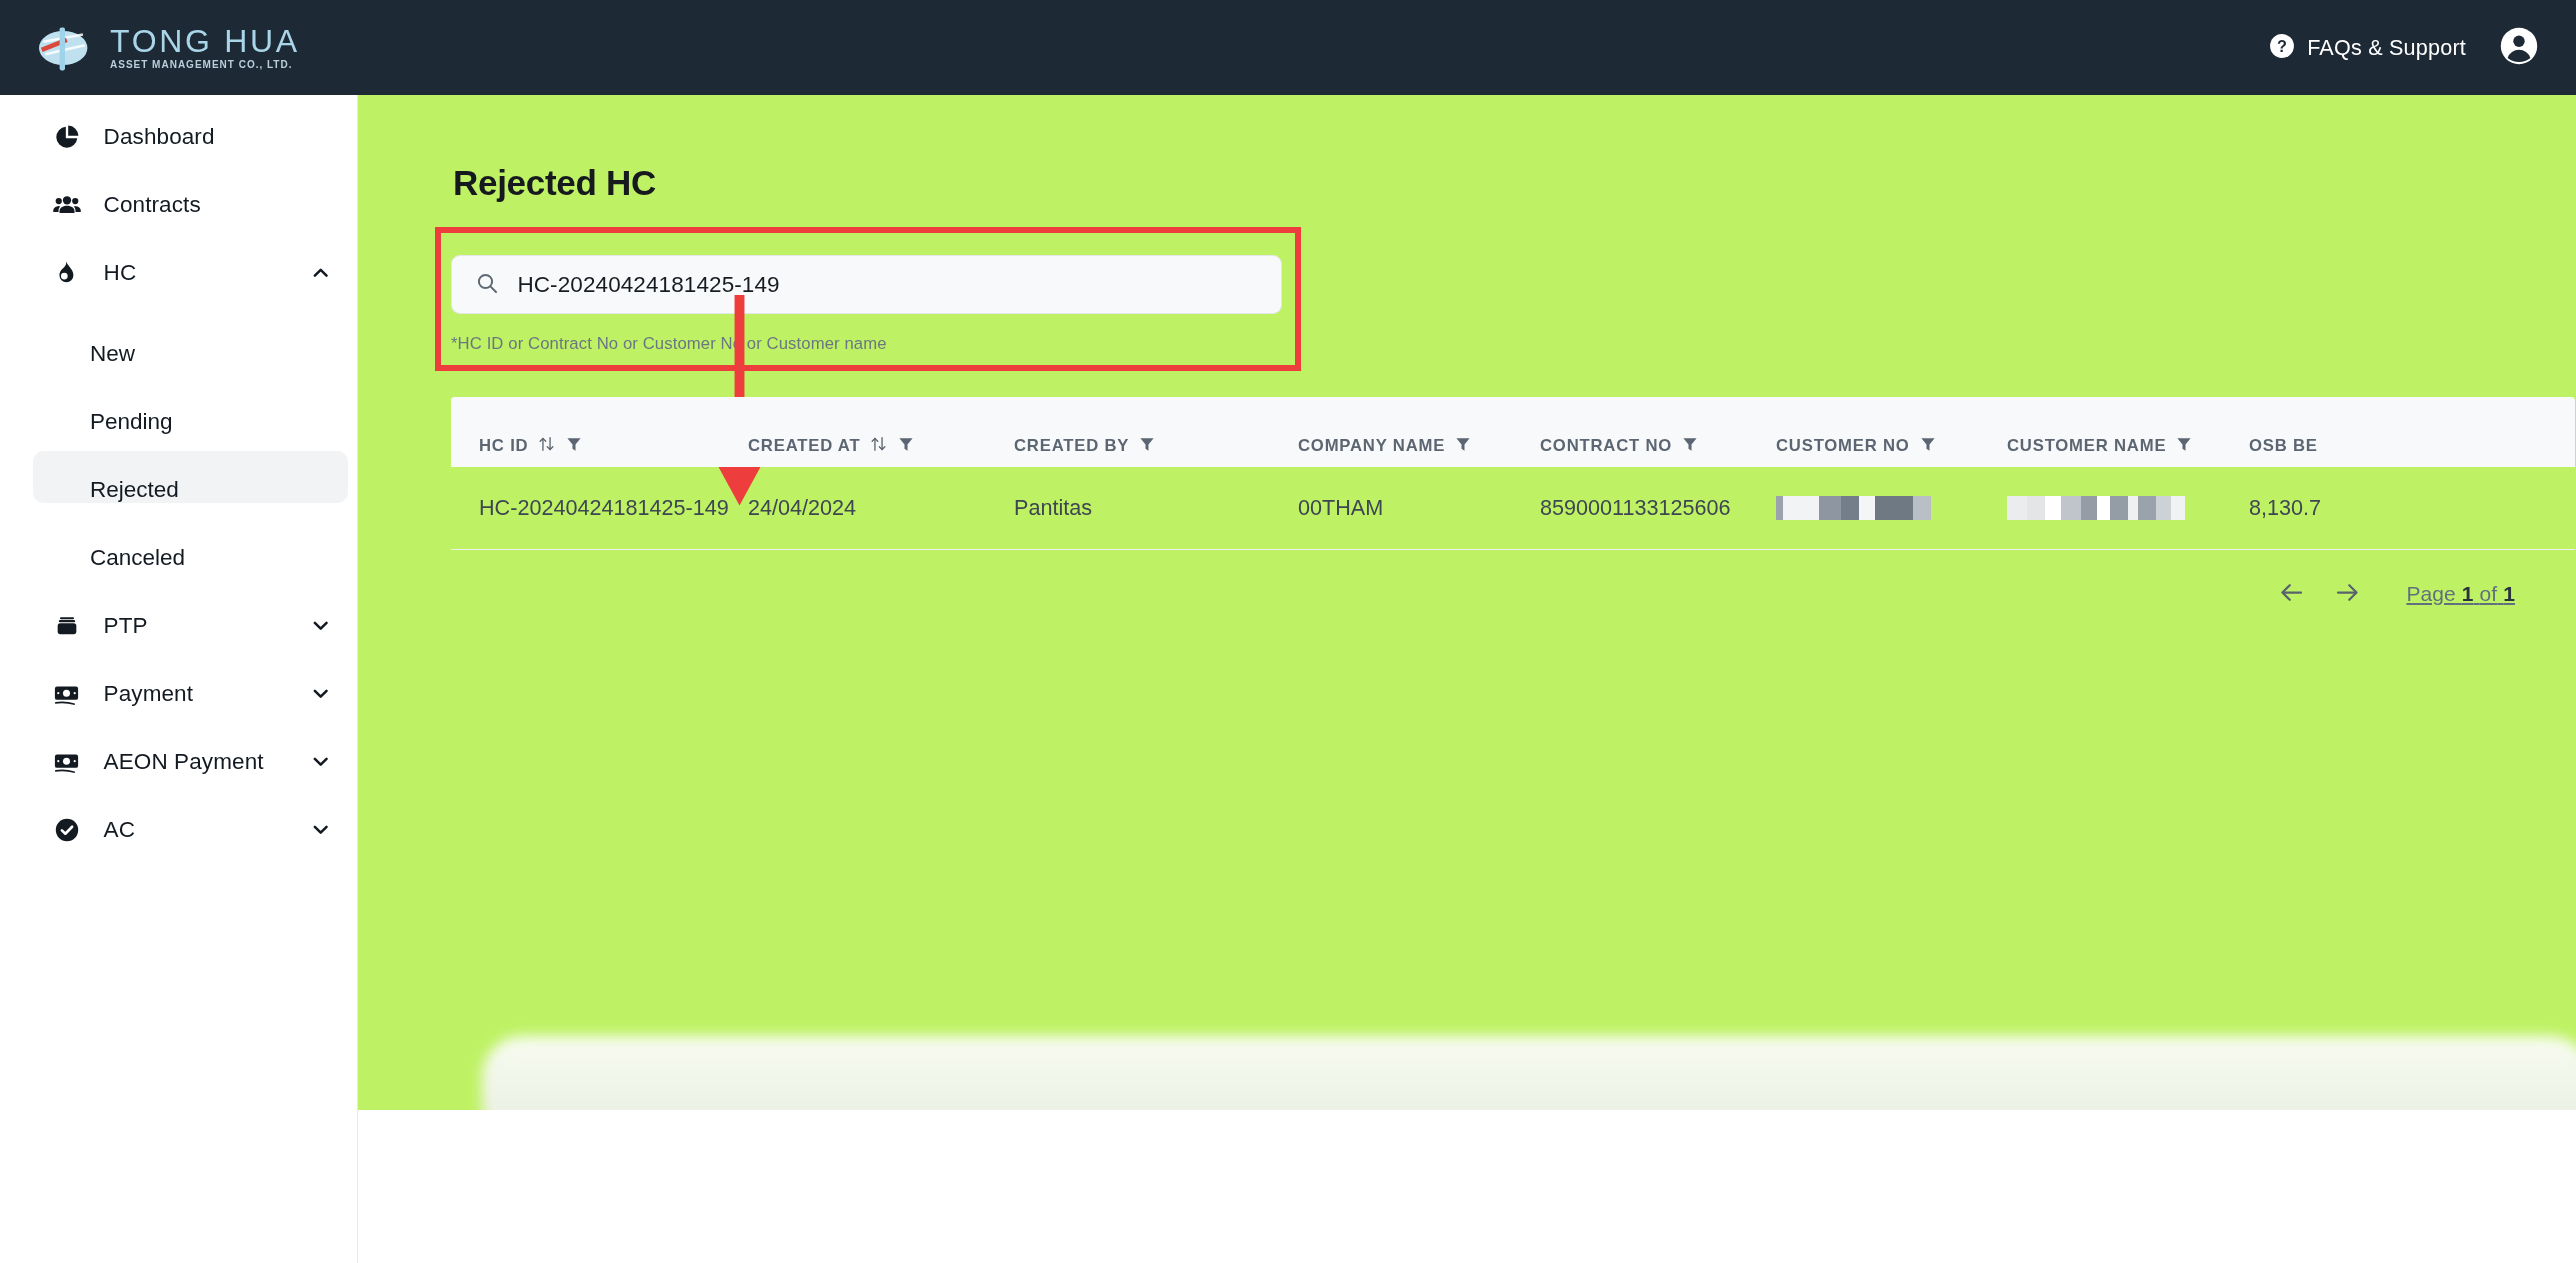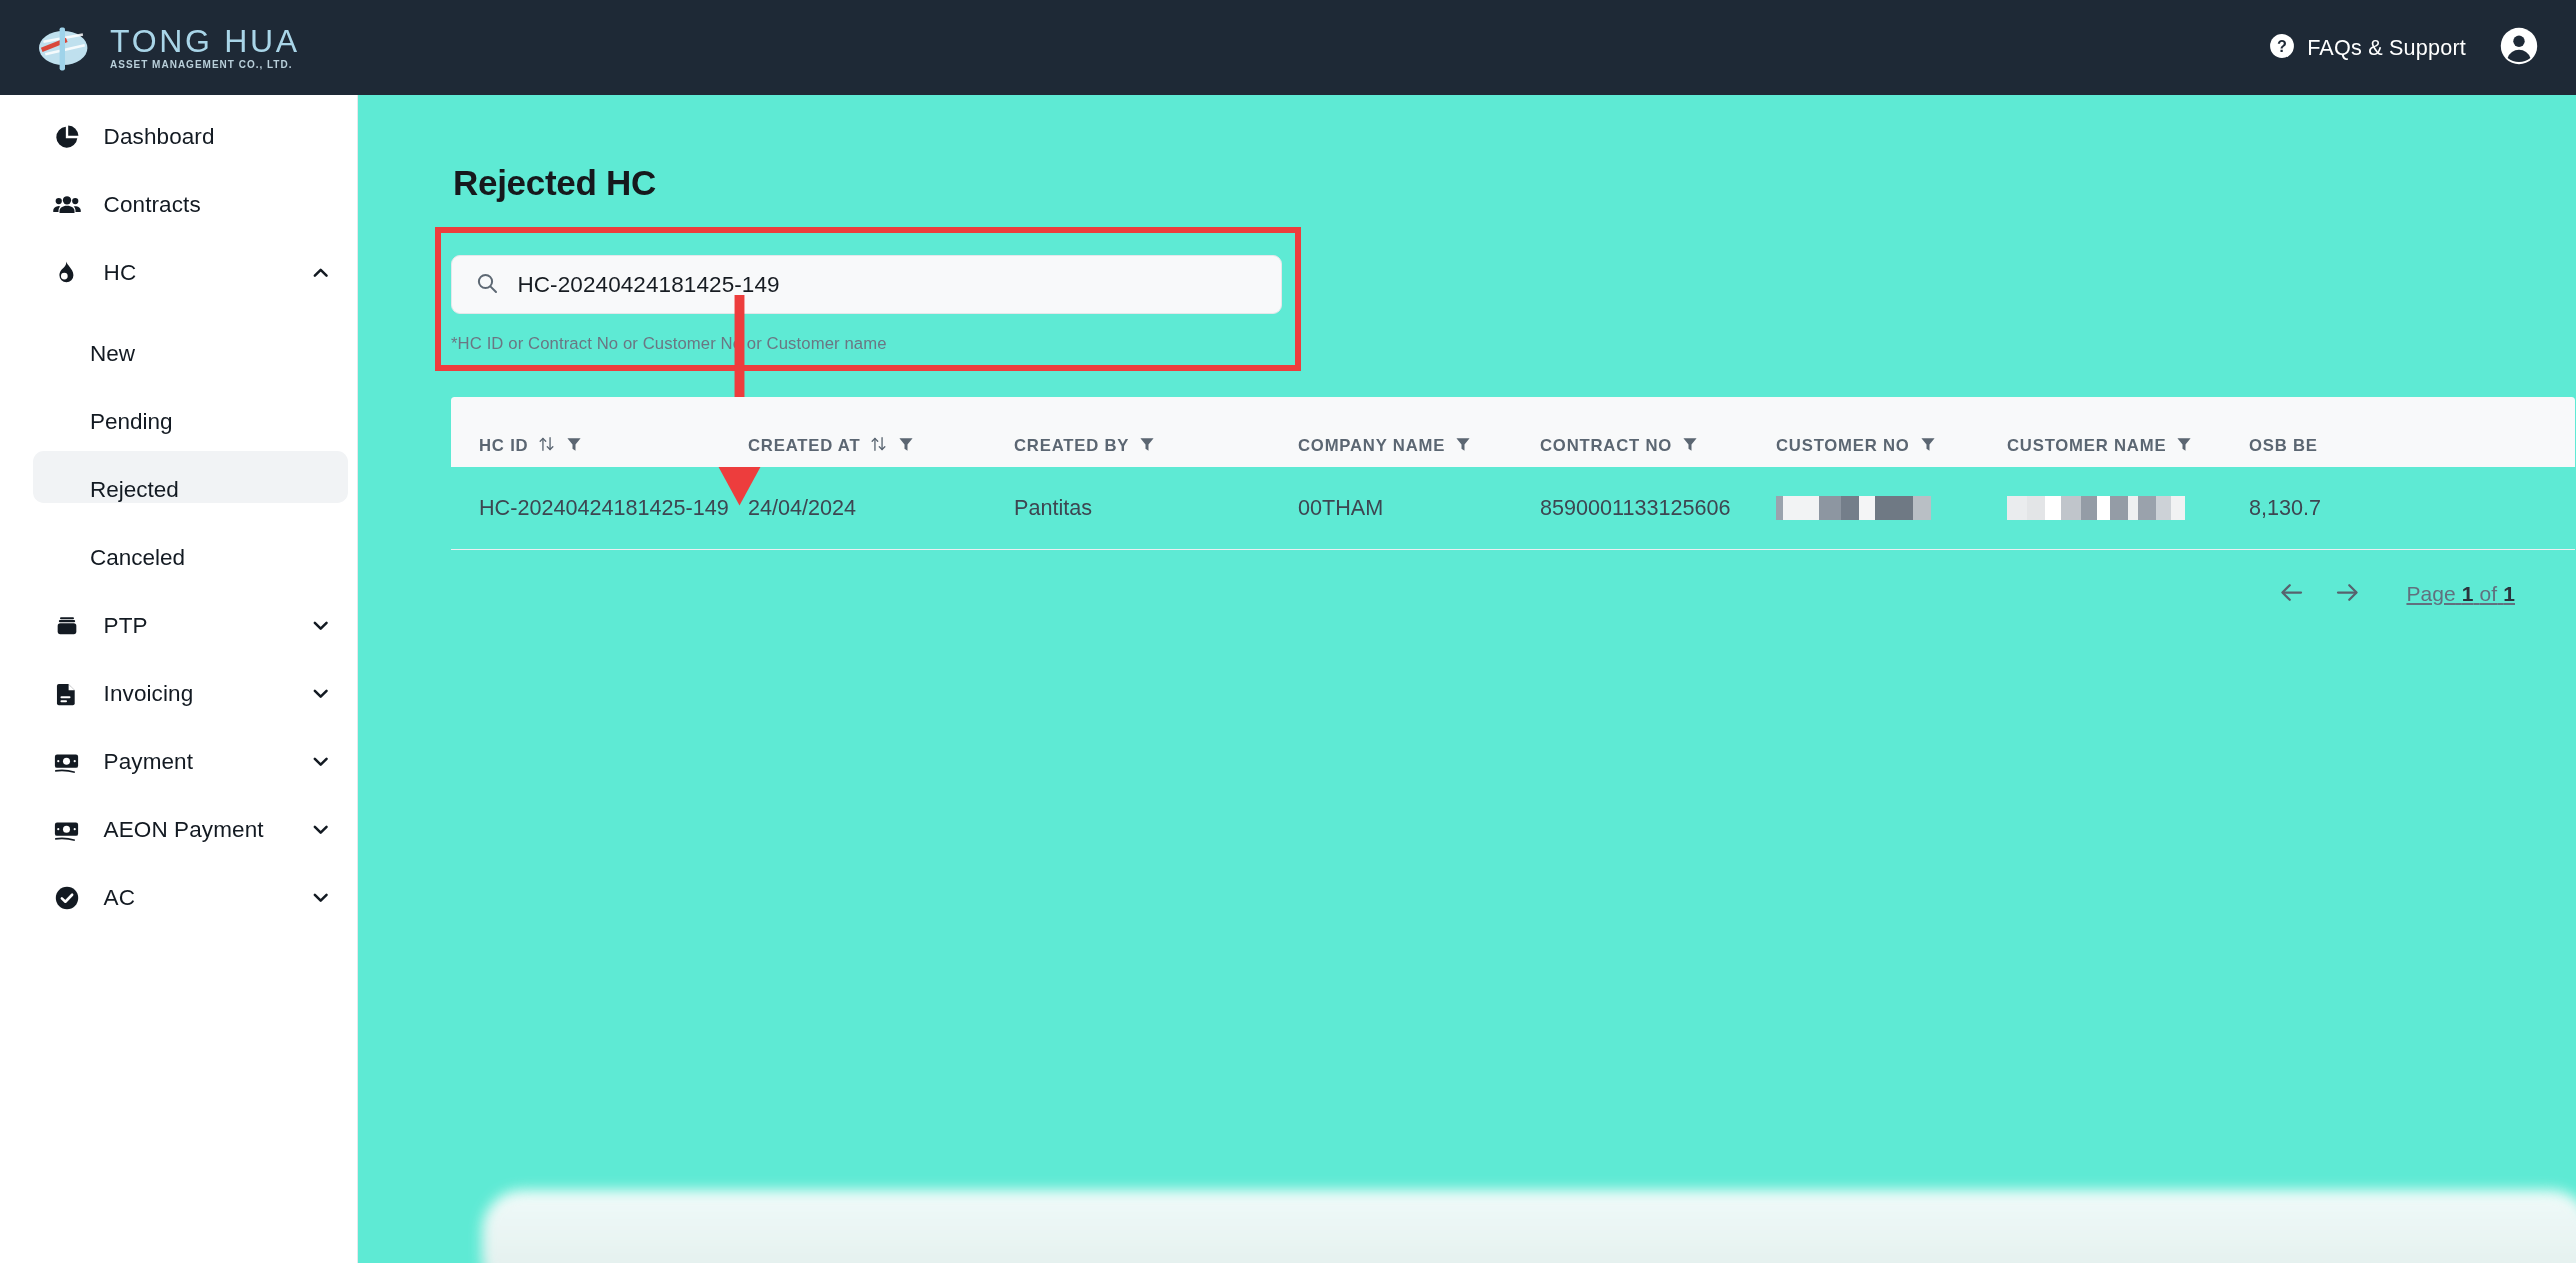--- a/index.html
+++ b/index.html
@@ -68,22 +68,22 @@
     padding-left: 57px;
     border-radius: 10.8px;
     cursor: pointer;
   }
   .sub-item.active { background: #f1f3f5; }
   .sub-label { font-size: 22.5px; color: #131a22; }
 
   
   .main {
     position: absolute; top: 95px; left: 358px;
-    width: 2218px; height: 1169px;
-    background: #5eead4;
+    width: 2218px; height: 1015px;
+    background: #bef264;
     overflow: hidden;
   }
   .page-title {
     position: absolute; left: 95px; top: 68px;
     font-size: 35px; font-weight: 700; color: #16191d;
     letter-spacing: -0.3px;
   }
 
   
   .search-wrap { position: absolute; left: 93px; top: 160px; width: 831px; }
@@ -271,36 +271,20 @@
       </svg>
     </span>
     <span class="nav-label">PTP</span>
     <span class="nav-chevron">
       <svg width="23.4" height="23.4" viewBox="0 0 24 24" fill="none" stroke="#131a22" stroke-width="2.6" stroke-linecap="round" stroke-linejoin="round">
         <polyline points="6,9 12,15 18,9"></polyline>
       </svg>
     </span>
   </div>
 
-  <div class="nav-item">
-    <span class="nav-icon">
-      <svg width="28" height="28" viewBox="0 0 24 24" fill="#131a22">
-        <path d="M5 3.4h8.2l5.4 5.4V20a1.6 1.6 0 0 1-1.6 1.6H5A1.6 1.6 0 0 1 3.4 20V5A1.6 1.6 0 0 1 5 3.4z"></path>
-        <path d="M13.4 3.6v5.2h5.2z" fill="#ffffff"></path>
-        <rect x="6.4" y="14" width="8.6" height="1.7" rx=".85" fill="#ffffff"></rect>
-        <rect x="6.4" y="17.3" width="5.6" height="1.7" rx=".85" fill="#ffffff"></rect>
-      </svg>
-    </span>
-    <span class="nav-label">Invoicing</span>
-    <span class="nav-chevron">
-      <svg width="23.4" height="23.4" viewBox="0 0 24 24" fill="none" stroke="#131a22" stroke-width="2.6" stroke-linecap="round" stroke-linejoin="round">
-        <polyline points="6,9 12,15 18,9"></polyline>
-      </svg>
-    </span>
-  </div>
 
   <div class="nav-item">
     <span class="nav-icon">
       <svg width="29" height="29" viewBox="0 0 24 24" fill="#131a22">
         <rect x="2.4" y="5.4" width="19.2" height="11" rx="1.8"></rect>
         <circle cx="12" cy="10.9" r="2.9" fill="#ffffff"></circle>
         <circle cx="5.2" cy="10.9" r=".9" fill="#ffffff"></circle>
         <circle cx="18.8" cy="10.9" r=".9" fill="#ffffff"></circle>
         <path d="M2.6 18.2q8-1.4 16.4 1.2l-.2 1.2Q10.6 18.4 2.6 19.6z"></path>
       </svg>

